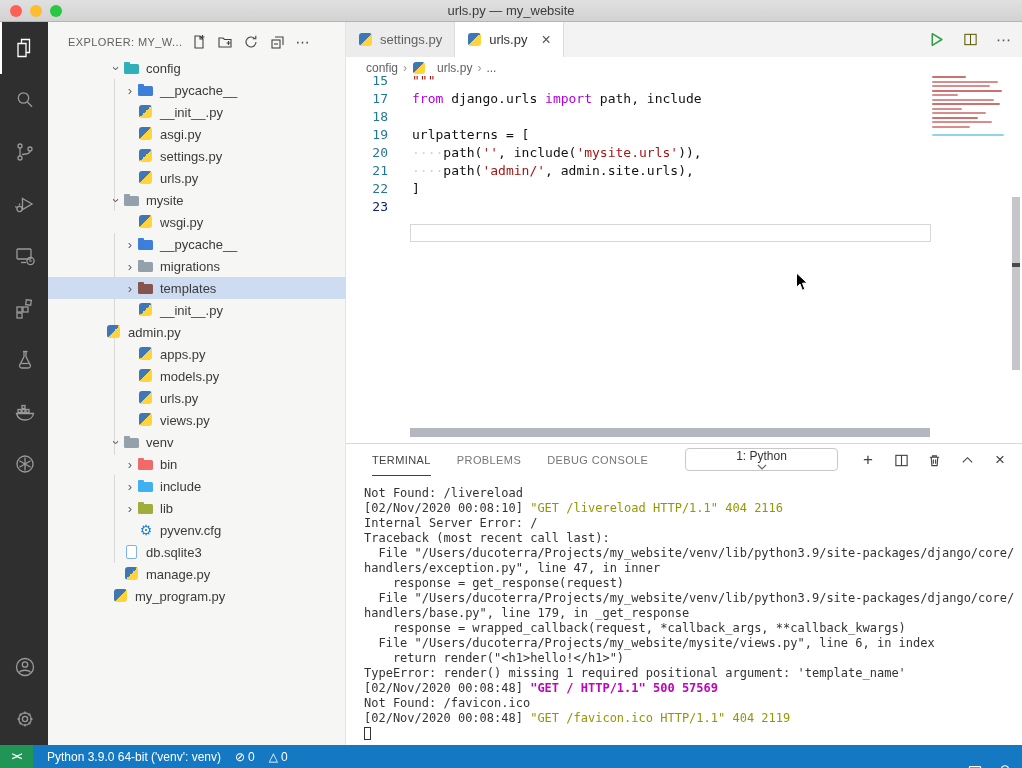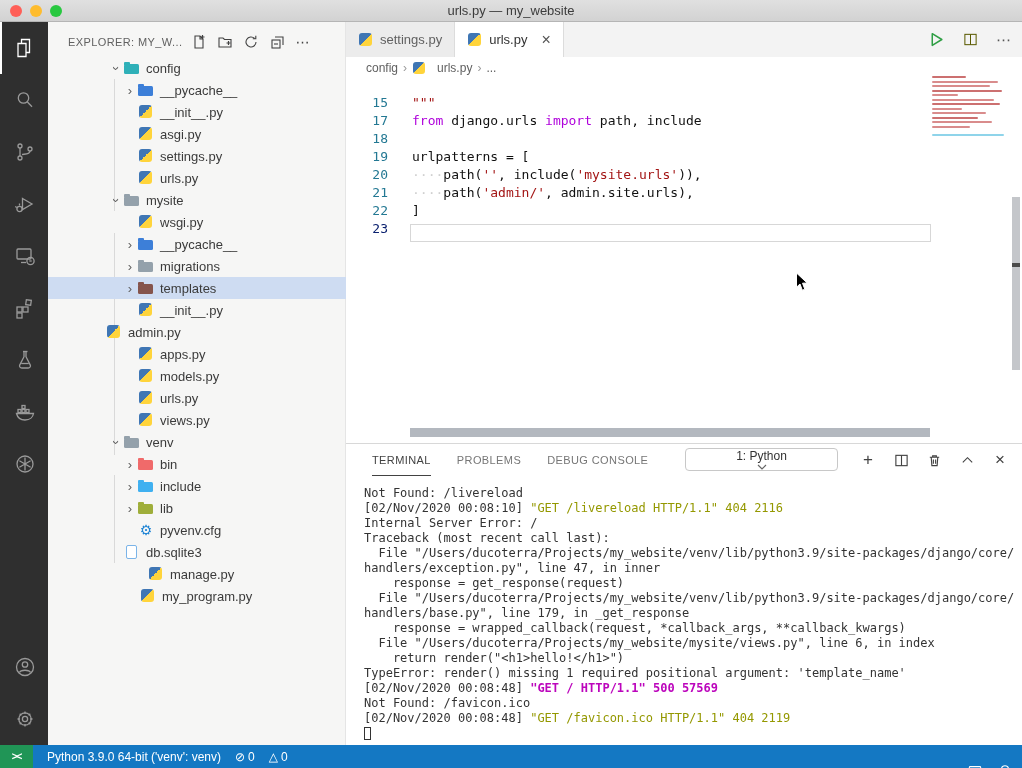--- a/index.html
+++ b/index.html
@@ -56,21 +56,21 @@
   .tab .ticon { margin-right:0; }
   .tab .close { font-size:16px; color:#555; margin-left:8px; cursor:pointer; line-height:1; }
   #ed-actions { position:absolute; right:6px; top:0; height:35px; display:flex; align-items:center; gap:10px; }
   .ed-act { width:24px; height:24px; display:flex; align-items:center; justify-content:center; cursor:pointer; }
   #breadcrumb { position:absolute; left:0; top:35px; width:676px; height:22px; background:#fff;
     display:flex; align-items:center; font-size:12px; color:#616161; padding-left:20px; gap:5px; }
   #breadcrumb .sep { color:#9a9a9a; }
   #breadcrumb .ticon { width:14px; height:14px; }
   #breadcrumb .ticon .py { width:12px; height:12px; }
 
-  #code { position:absolute; left:0; top:72px; width:640px; }
+  #code { position:absolute; left:0; top:50px; width:640px; }
   .cline { height:18px; display:flex; align-items:center; font-size:13px; line-height:18px; }
   .ln { width:42px; text-align:right; color:#237893; flex:none; font-family:"DejaVu Sans Mono",monospace; }
   .ln.cur { color:#0b216f; }
   .lc { margin-left:24px; font-family:"DejaVu Sans Mono",monospace; white-space:pre; }
   .tok-kw { color:#af00db; }
   .tok-str { color:#a31515; }
   .tok-plain { color:#111111; }
   .tok-ws { color:#d0d0d0; }
   #curline { position:absolute; left:64px; top:202px; width:521px; height:18px; border:1px solid #d7d7d7; }
 
@@ -398,28 +398,28 @@
         <span class="ticon gear-file">⚙</span>
         <span>pyvenv.cfg</span>
       </div>
       <div class="trow" style="padding-left: 60px;">
         <span class="chev"></span>
         <span class="ticon">
           <span class="plainfile"></span>
         </span>
         <span>db.sqlite3</span>
       </div>
-      <div class="trow" style="padding-left: 84px;">
+      <div class="trow" style="padding-left: 60px;">
         <span class="chev"></span>
         <span class="ticon">
           <span class="py"></span>
         </span>
         <span>manage.py</span>
       </div>
-      <div class="trow" style="padding-left: 76px;">
+      <div class="trow" style="padding-left: 49px;">
         <span class="chev"></span>
         <span class="ticon">
           <span class="py"></span>
         </span>
         <span>my_program.py</span>
       </div>
     </div>
 </div>
 
 <div id="editor">

